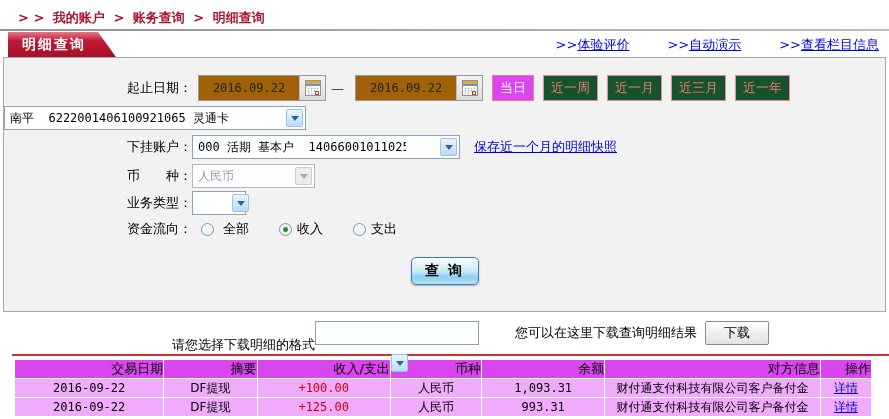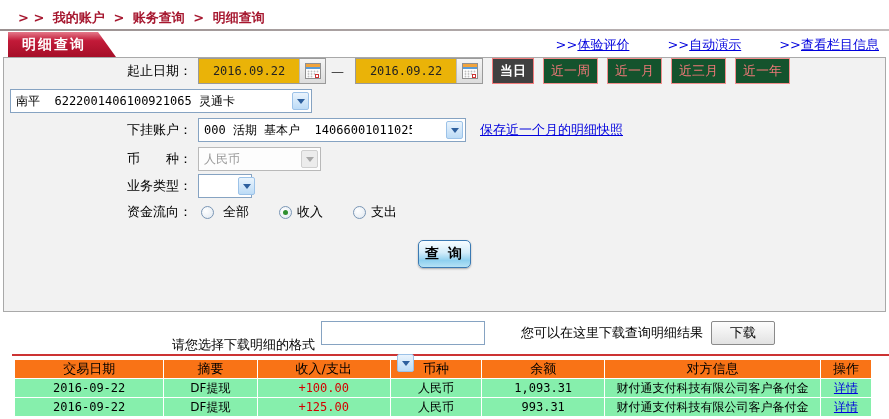--- a/index.html
+++ b/index.html
@@ -16,39 +16,39 @@
   .tabrow { position:relative; height:26px; }
   .tab { position:absolute; left:8px; bottom:0; height:25px; line-height:25px; padding:0 30px 0 14px;
     color:#fff; font-weight:bold; font-size:14px; letter-spacing:2px;
     background:linear-gradient(180deg,#e4798a 0%,#c21a38 35%,#a50f28 100%);
     clip-path:polygon(0 0, calc(100% - 18px) 0, 100% 100%, 0 100%); }
   .hlinks { position:absolute; right:10px; top:2px; display:flex; gap:38px; line-height:24px; }
   .hlinks a { color:#0000dd; text-decoration:none; cursor:pointer; }
   .hlinks a .lbl { text-decoration:underline; }
 
   
-  .panel { margin:0 3px; height:255px; border:1px solid #a9a9a9; background:#f2f2f2; }
+  .panel { margin:0 3px; height:255px; border:1px solid #a9a9a9; background:#f2f2f2; padding-top:17px; }
   .frow { display:flex; align-items:center; margin-bottom:5px; }
   .flabel { width:188px; text-align:right; flex:none; }
 
   
-  .date-ctl { display:flex; width:128px; height:26px; border:1px solid #9a9a9a; background:#eab308; margin-left:6px; align-items:center; }
+  .date-ctl { display:flex; width:128px; height:26px; border:1px solid #9a9a9a; background:#a16207; margin-left:6px; align-items:center; }
   .date-ctl .dval { flex:1; text-align:center; font-family:"DejaVu Sans Mono",monospace; font-size:12px; color:#222; }
   .cal-btn { width:26px; height:24px; background:linear-gradient(180deg,#f4f4f4,#dddddd); border-left:1px solid #bbb;
     display:flex; align-items:center; justify-content:center; cursor:pointer; }
   .dash { margin:0 5px; color:#333; }
 
   
   .qbtn { height:26px; margin-left:9px; padding:0 7px; background:#14532d; border:1px solid #f28d8d; color:#f07878;
     font-size:13px; line-height:24px; cursor:pointer; }
-  .qbtn.selected { background:#404040; border-color:#f47c7c; color:#fff;font-weight:bold; }
+  .qbtn.selected { background:#d946ef; border-color:#f47c7c; color:#fff; }
 
   
   .sel { height:24px; border:1px solid #86a3c2; background:#fff; display:flex; align-items:center;
-    padding-left:5px; margin-left:6px; cursor:pointer;gap:32px; }
+    padding-left:5px; margin-left:0; cursor:pointer;gap:32px; }
   .sel .txt { flex:1; font-size:12px; white-space:pre; overflow:hidden; }
   .sel .abox { width:17px; height:18px; margin:0 2px; border:1px solid #9cc2e8; border-radius:2px;
     background:linear-gradient(180deg,#eaf4fd,#bcdbf6); display:flex; align-items:center; justify-content:center; flex:none; }
   .tri { width:0; height:0; border-left:4px solid transparent; border-right:4px solid transparent; border-top:5px solid #2d5f9e; }
   .sel.disabled { border-color:#b9b9b9; background:#fdfdfd; cursor:default; }
   .sel.disabled .txt { color:#9a9a9a; }
   .sel.disabled .abox { border-color:#cfcfcf; background:#ececec; }
   .sel.disabled .tri { border-top-color:#a8a8a8; }
   .num { font-family:"DejaVu Sans Mono",monospace; }
 
@@ -57,39 +57,39 @@
   
   .radio-group { display:flex; align-items:center; }
   .radio-opt { display:flex; align-items:center; margin-right:30px; cursor:pointer; }
   .radio { width:13px; height:13px; border-radius:50%; border:1px solid #7a96b5;
     background:radial-gradient(circle at 35% 35%,#ffffff,#dfe7ef); position:relative; flex:none; }
   .radio.checked::after { content:""; position:absolute; left:3px; top:3px; width:5px; height:5px; border-radius:50%; background:#2e8f2e; }
   .radio-opt .rlbl { margin-left:5px; }
   .radio-opt:first-child .rlbl { margin-left:9px; }
 
   
-  .query-btn { display:block; margin:19px auto 0; width:53px; height:28px; border:1px solid #3b7ab3; border-radius:5px;
+  .query-btn { display:block; margin:19px auto 0; width:68px; height:28px; border:1px solid #3b7ab3; border-radius:5px;
     background:linear-gradient(180deg,#f7fdff 0%,#d2ecfa 45%,#8fd0ef 75%,#b5e2f5 100%);
     font-family:inherit; font-size:14px; font-weight:bold; color:#000; letter-spacing:2px;
     box-shadow:0 1px 2px rgba(0,0,0,.3); cursor:pointer; }
 
   
   .dlrow { display:flex; align-items:center; margin-top:8px; height:26px; }
   .dlrow .dl-label { margin-left:172px;margin-top:23px; }
   .dlrow .sel { width:164px;flex-direction:column; }
   .dl-hint { margin-left:36px; }
   .dl-btn { margin-left:8px; width:64px; height:24px; border:1px solid #8a8a8a; border-radius:2px;
     background:linear-gradient(180deg,#fdfdfd,#e2e2e2); font-family:inherit; font-size:13px; cursor:pointer; }
 
   .redline { height:2px; background:#cc3333; margin:8px 0 0 12px; }
 
   
   table { border-collapse:separate; border-spacing:1px; background:#fff; table-layout:fixed; width:858px; margin:3px 0 0 14px; font-size:12px; }
-  th { background:#f97316; font-weight:normal; height:18px; text-align:center; font-size:13px; }
-  td { background:#86efac; height:18px; text-align:center; }
+  th { background:#d946ef; font-weight:normal; height:18px; text-align:right; font-size:13px; }
+  td { background:#f0abfc; height:18px; text-align:center; }
   td.amount { color:#d40000; }
   td a { color:#0000dd; text-decoration:underline; cursor:pointer; }
 </style>
 </head>
 <body>
 
 <div class="breadcrumb">
   <span>&gt; &gt;</span>
   <span class="crumb">我的账户</span>
   <span>&gt;</span>

